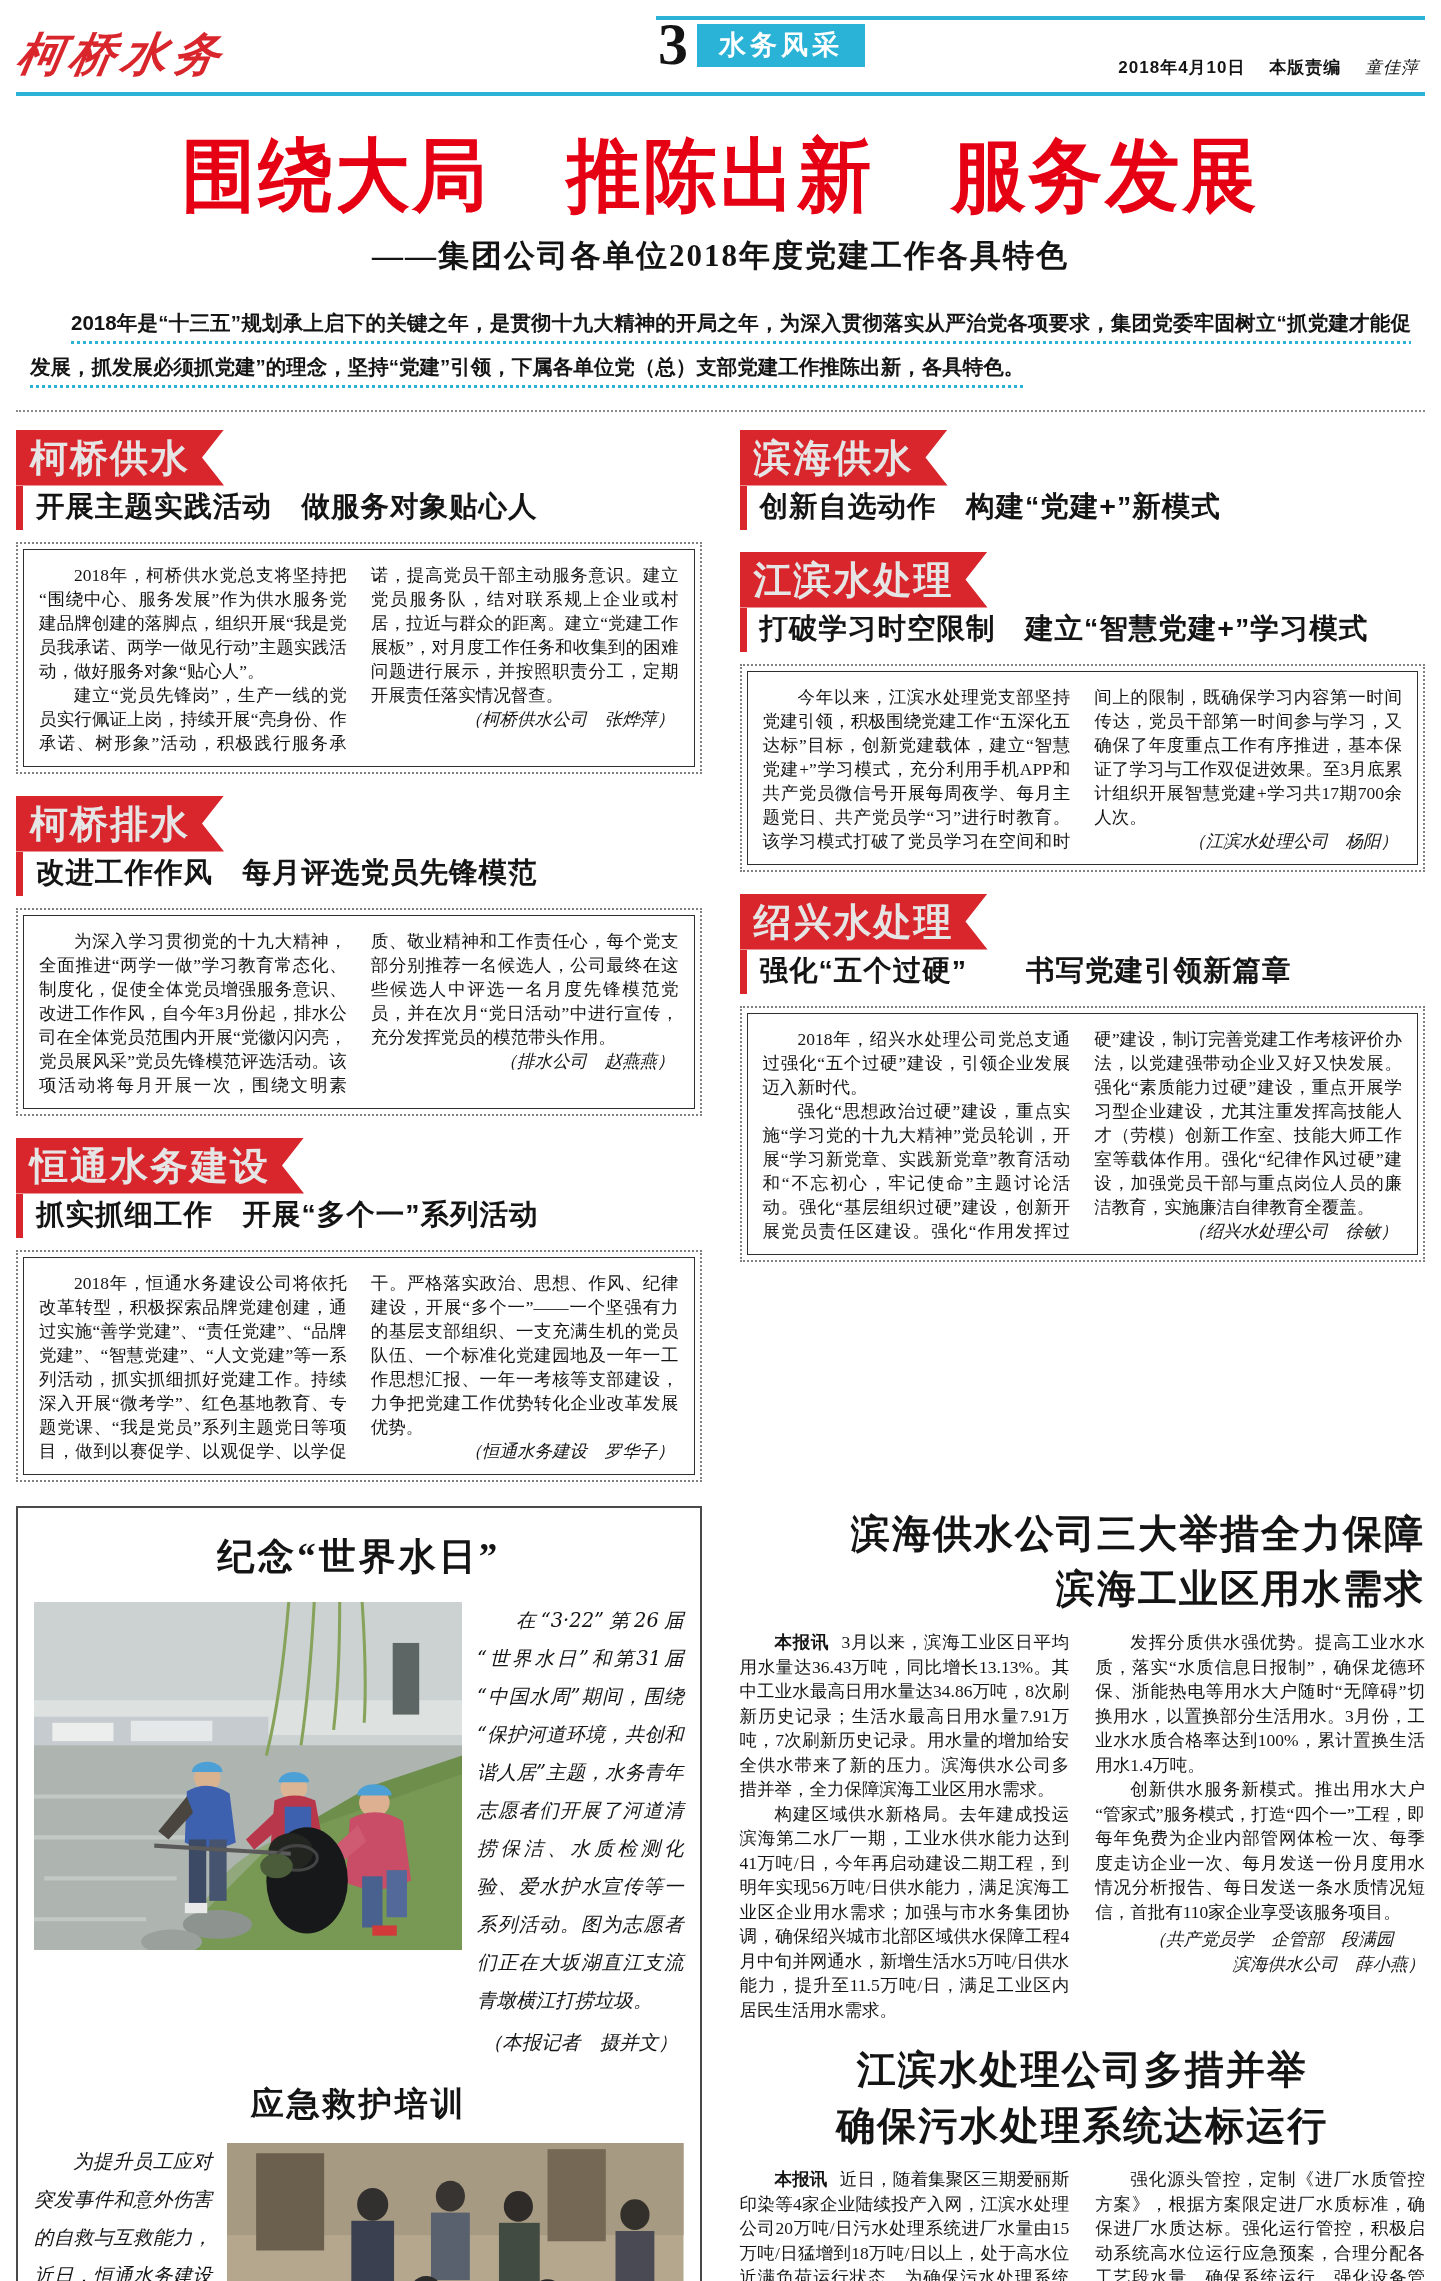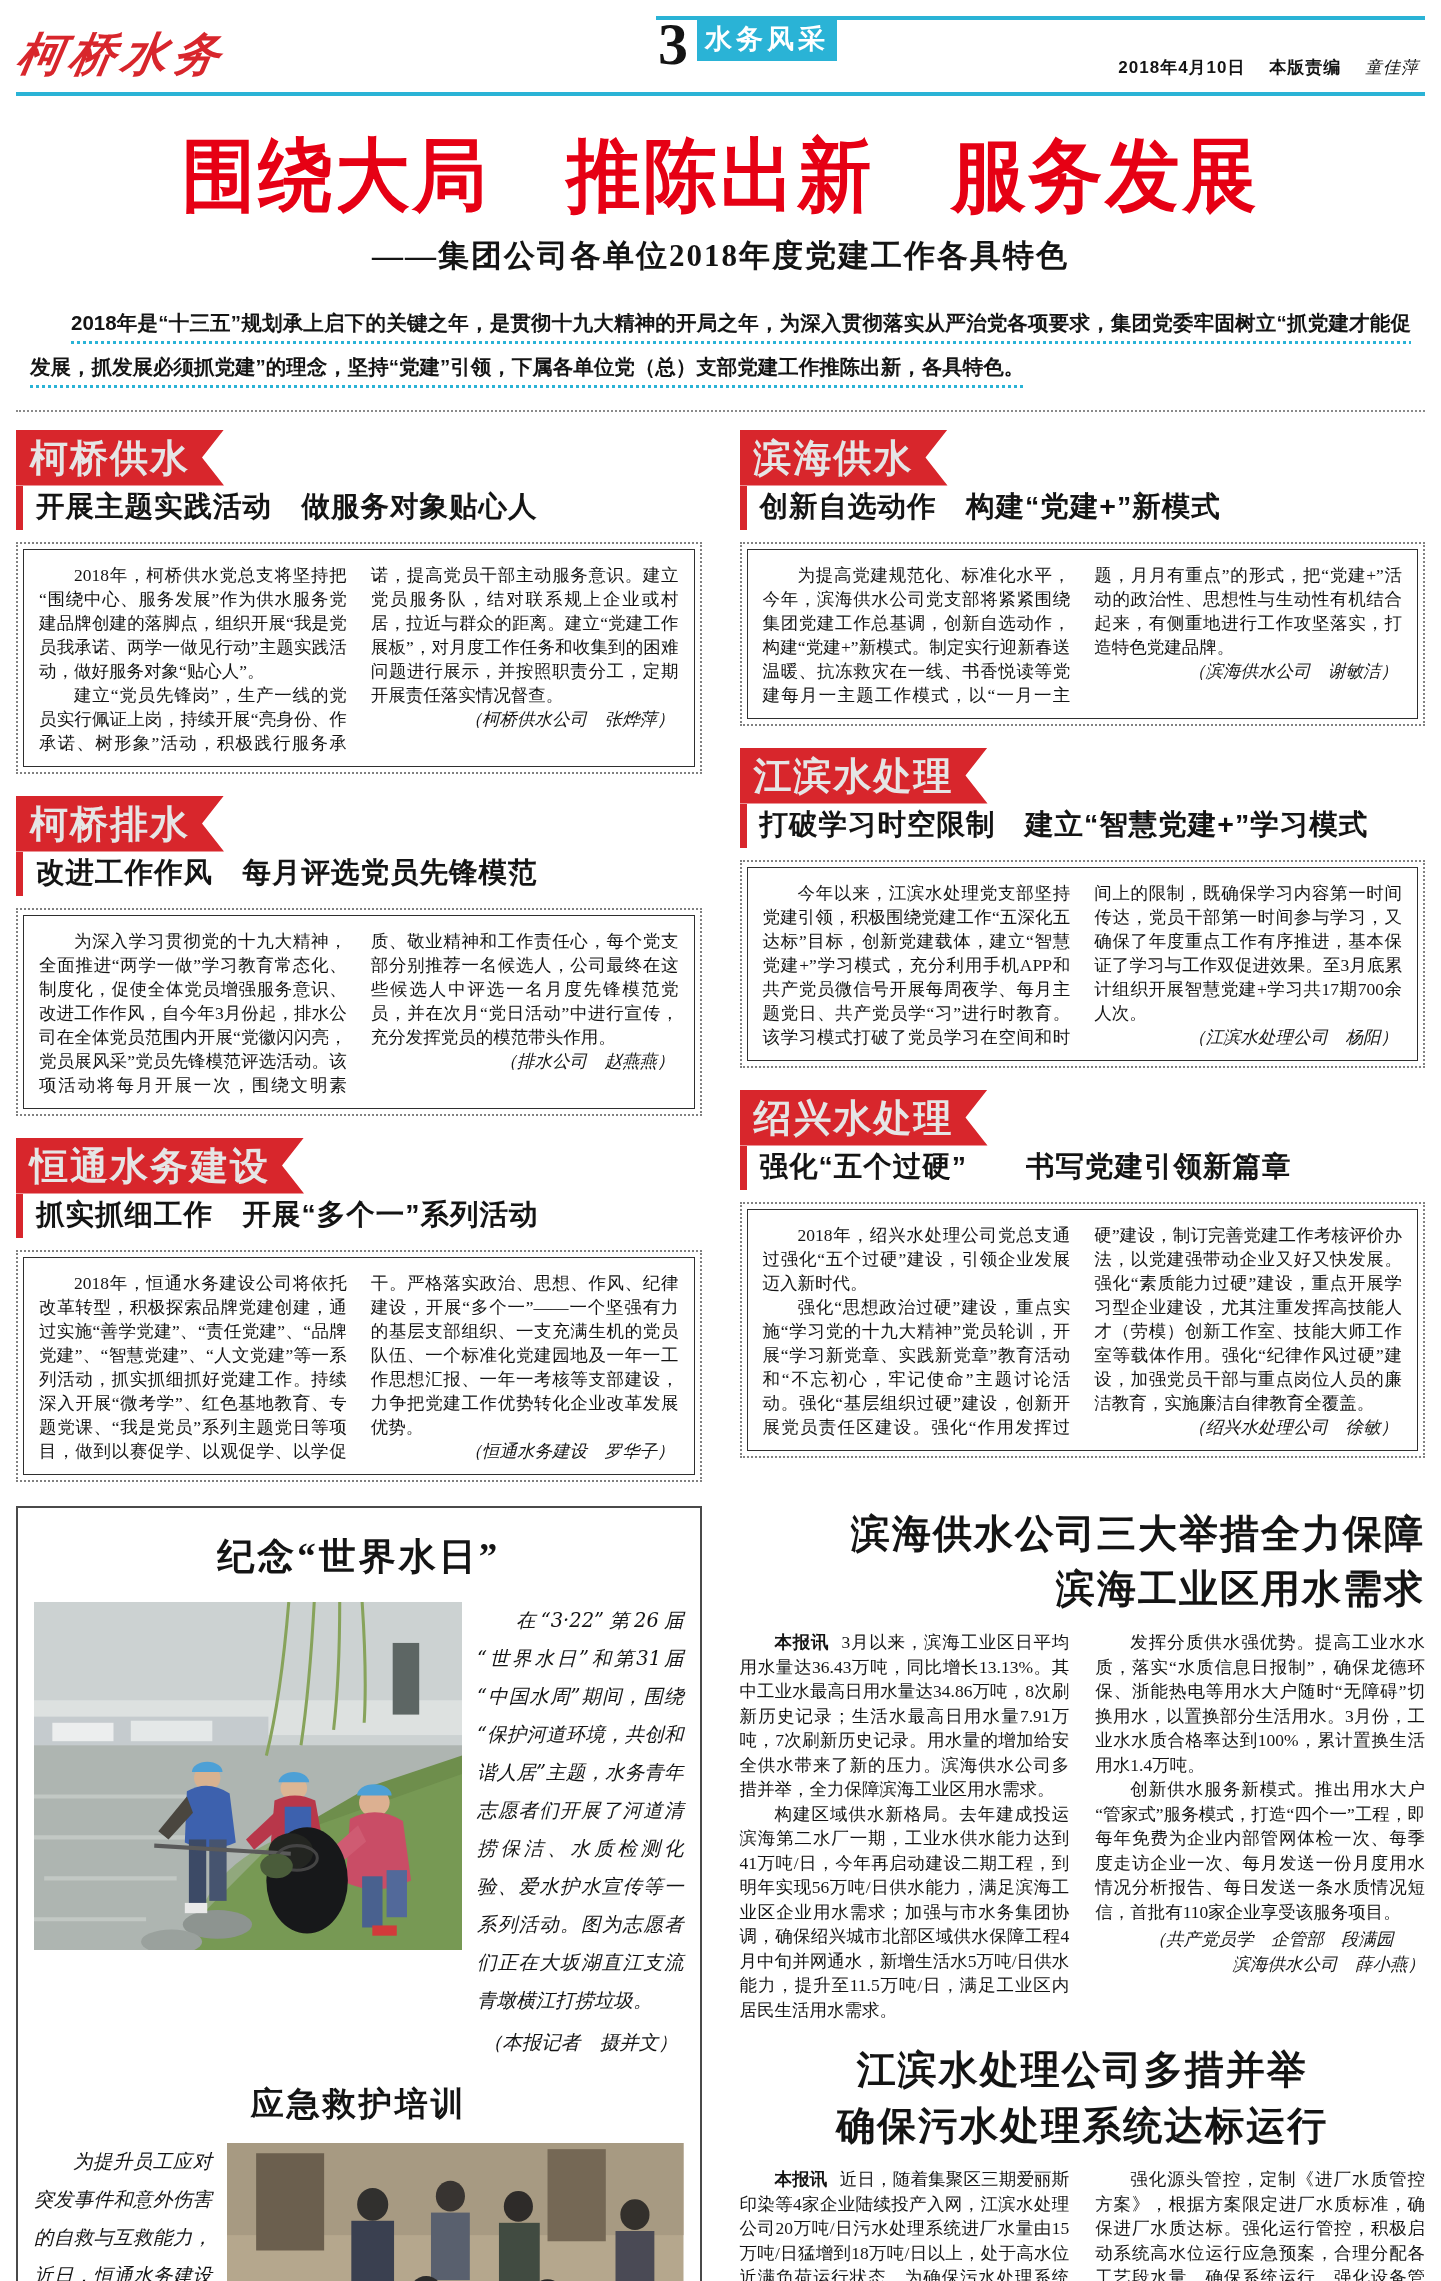--- a/index.html
+++ b/index.html
@@ -7,22 +7,22 @@
   body { font-family:"Liberation Serif","DejaVu Serif",serif; color:#141414; }
   .page { width:1441px; min-height:2281px; margin:0 auto; background:#fff; padding:8px 16px 24px; position:relative; }
 
   
   .masthead { position:relative; height:88px; }
   .mh-logo { position:absolute; left:2px; top:16px; font-size:46px; font-weight:bold; font-style:italic;
              color:var(--red); transform:skewX(-10deg); letter-spacing:6px; font-family:"DejaVu Serif",serif; }
   .mh-rule-top { position:absolute; left:640px; right:0; top:8px; height:4px; background:var(--cyan); }
   .mh-center { position:absolute; left:642px; top:10px; display:flex; align-items:flex-start; gap:9px; }
   .mh-pagenum { font-size:60px; line-height:52px; font-weight:bold; font-family:"Liberation Serif",serif; }
-  .mh-badge { background:var(--cyan); color:#fff; font-family:"Liberation Sans",sans-serif;
-              font-weight:bold; font-size:27px; line-height:1; padding:8px 8px; letter-spacing:4px; }
+  .mh-badge { margin-top:6px; background:var(--cyan); color:#fff; font-family:"Liberation Sans",sans-serif;
+              font-weight:bold; font-size:27px; line-height:1; padding:8px 22px; letter-spacing:4px; }
   .mh-date { position:absolute; right:6px; top:48px; font-family:"Liberation Sans",sans-serif;
              font-size:17px; font-weight:bold; letter-spacing:1px; }
   .mh-date .editor-name { font-weight:normal; font-style:italic; font-family:"DejaVu Serif",serif; }
   .mh-rule-bottom { position:absolute; left:0; right:0; bottom:0; height:4px; background:var(--cyan); }
 
   
   .lead-headline { margin-top:36px; text-align:center; color:var(--hlred);
                    font-family:"Liberation Sans",sans-serif; font-weight:900; font-size:74px;
                    letter-spacing:3px; line-height:1.1; transform:scaleY(1.08); transform-origin:top center; }
   .lead-subtitle { text-align:center; font-size:31px; font-weight:bold; margin-top:22px; letter-spacing:2px; }
@@ -145,28 +145,20 @@
         </div>
           </div>
       </div>
 
     </div>
     <div class="col">
 
       <div class="sec">
         <div class="flag">滨海供水</div>
         <h2 class="sec-title">创新自选动作　构建“党建+”新模式</h2>
-        <div class="dotbox">
-            <div class="solidbox">
-          <div class="boxbody">
-            <p>为提高党建规范化、标准化水平，今年，滨海供水公司党支部将紧紧围绕集团党建工作总基调，创新自选动作，构建“党建+”新模式。制定实行迎新春送温暖、抗冻救灾在一线、书香悦读等党建每月一主题工作模式，以“一月一主题，月月有重点”的形式，把“党建+”活动的政治性、思想性与生动性有机结合起来，有侧重地进行工作攻坚落实，打造特色党建品牌。</p>
-            <p class="byline">（滨海供水公司　谢敏洁）</p>
-          </div>
-        </div>
-          </div>
       </div>
 
       <div class="sec">
         <div class="flag">江滨水处理</div>
         <h2 class="sec-title">打破学习时空限制　建立“智慧党建+”学习模式</h2>
         <div class="dotbox">
             <div class="solidbox">
           <div class="boxbody">
             <p>今年以来，江滨水处理党支部坚持党建引领，积极围绕党建工作“五深化五达标”目标，创新党建载体，建立“智慧党建+”学习模式，充分利用手机APP和共产党员微信号开展每周夜学、每月主题党日、共产党员学“习”进行时教育。该学习模式打破了党员学习在空间和时间上的限制，既确保学习内容第一时间传达，党员干部第一时间参与学习，又确保了年度重点工作有序推进，基本保证了学习与工作双促进效果。至3月底累计组织开展智慧党建+学习共17期700余人次。</p>
             <p class="byline">（江滨水处理公司　杨阳）</p>

